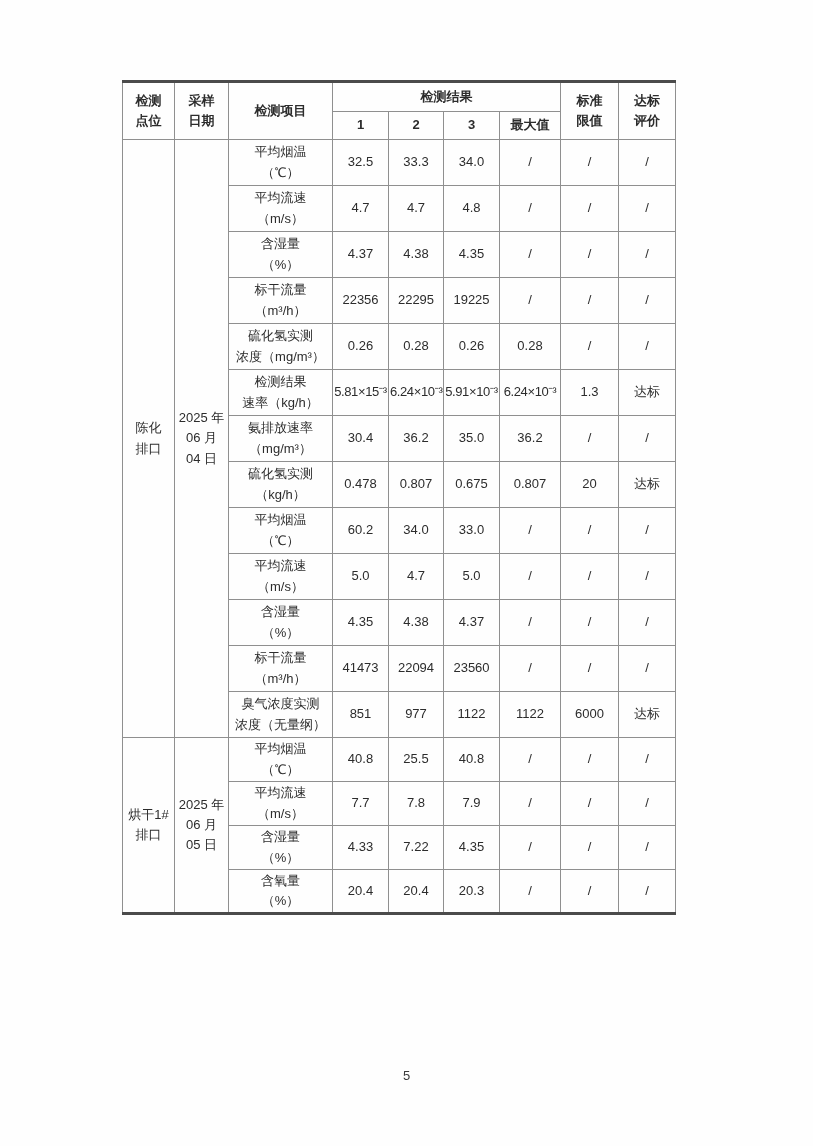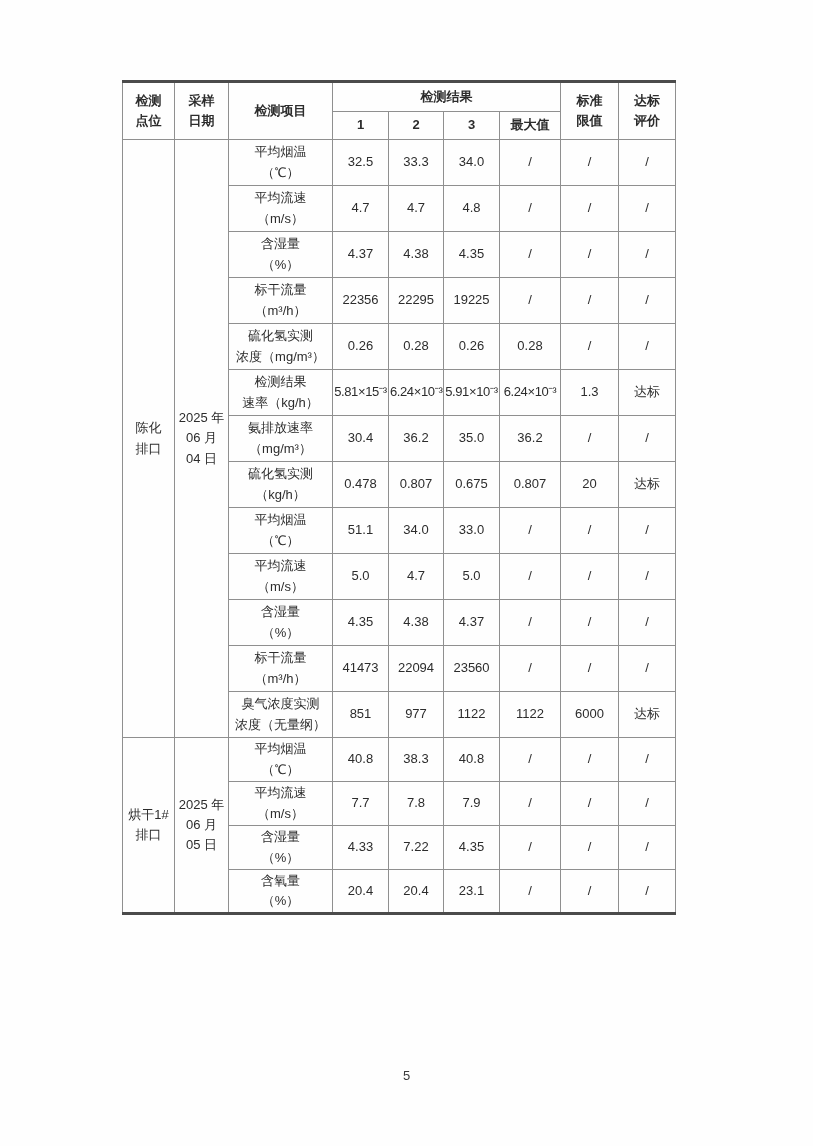--- a/index.html
+++ b/index.html
@@ -168,21 +168,21 @@
         <td>0.478</td>
         <td>0.807</td>
         <td>0.675</td>
         <td>0.807</td>
         <td>20</td>
         <td>达标</td>
       </tr>
       <tr>
         <td>平均烟温
 （℃）</td>
-        <td>51.1</td>
+        <td>60.2</td>
         <td>34.0</td>
         <td>33.0</td>
         <td>/</td>
         <td>/</td>
         <td>/</td>
       </tr>
       <tr>
         <td>平均流速
 （m/s）</td>
         <td>5.0</td>
@@ -224,21 +224,21 @@
       </tr>
       <tr class="short">
         <td rowspan="4">烘干1#
 排口</td>
         <td rowspan="4">2025 年
 06 月
 05 日</td>
         <td>平均烟温
 （℃）</td>
         <td>40.8</td>
-        <td>38.3</td>
+        <td>25.5</td>
         <td>40.8</td>
         <td>/</td>
         <td>/</td>
         <td>/</td>
       </tr>
       <tr class="short">
         <td>平均流速
 （m/s）</td>
         <td>7.7</td>
         <td>7.8</td>
@@ -255,21 +255,21 @@
         <td>4.35</td>
         <td>/</td>
         <td>/</td>
         <td>/</td>
       </tr>
       <tr class="short">
         <td>含氧量
 （%）</td>
         <td>20.4</td>
         <td>20.4</td>
-        <td>23.1</td>
+        <td>20.3</td>
         <td>/</td>
         <td>/</td>
         <td>/</td>
       </tr>
     </tbody>
   </table>
   <div class="page-number">5</div>
 </div>
 
 </body></html>

